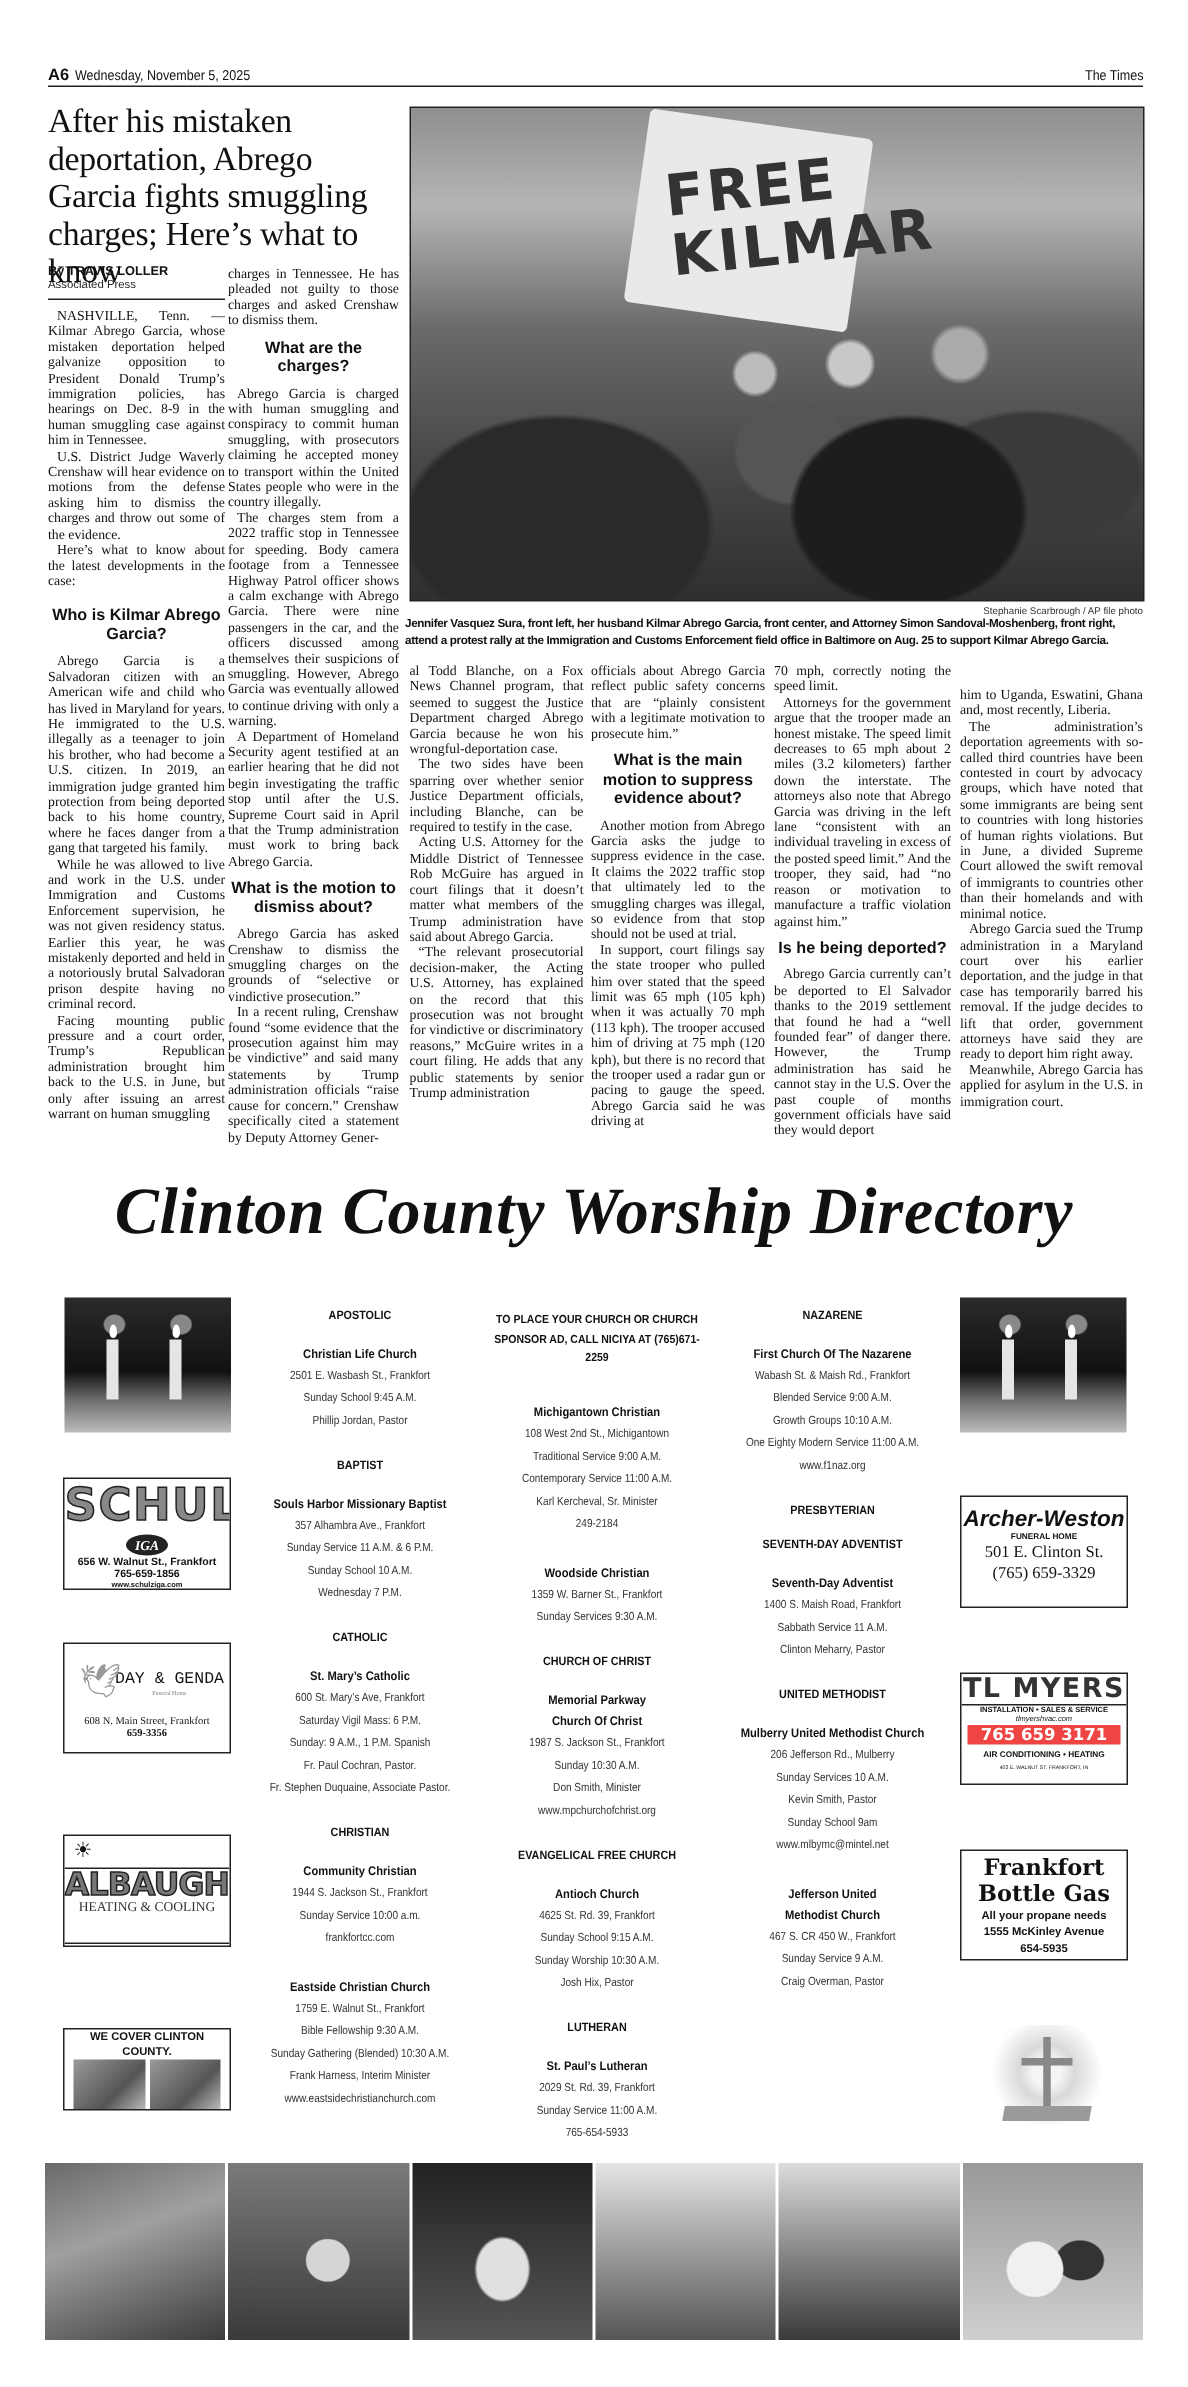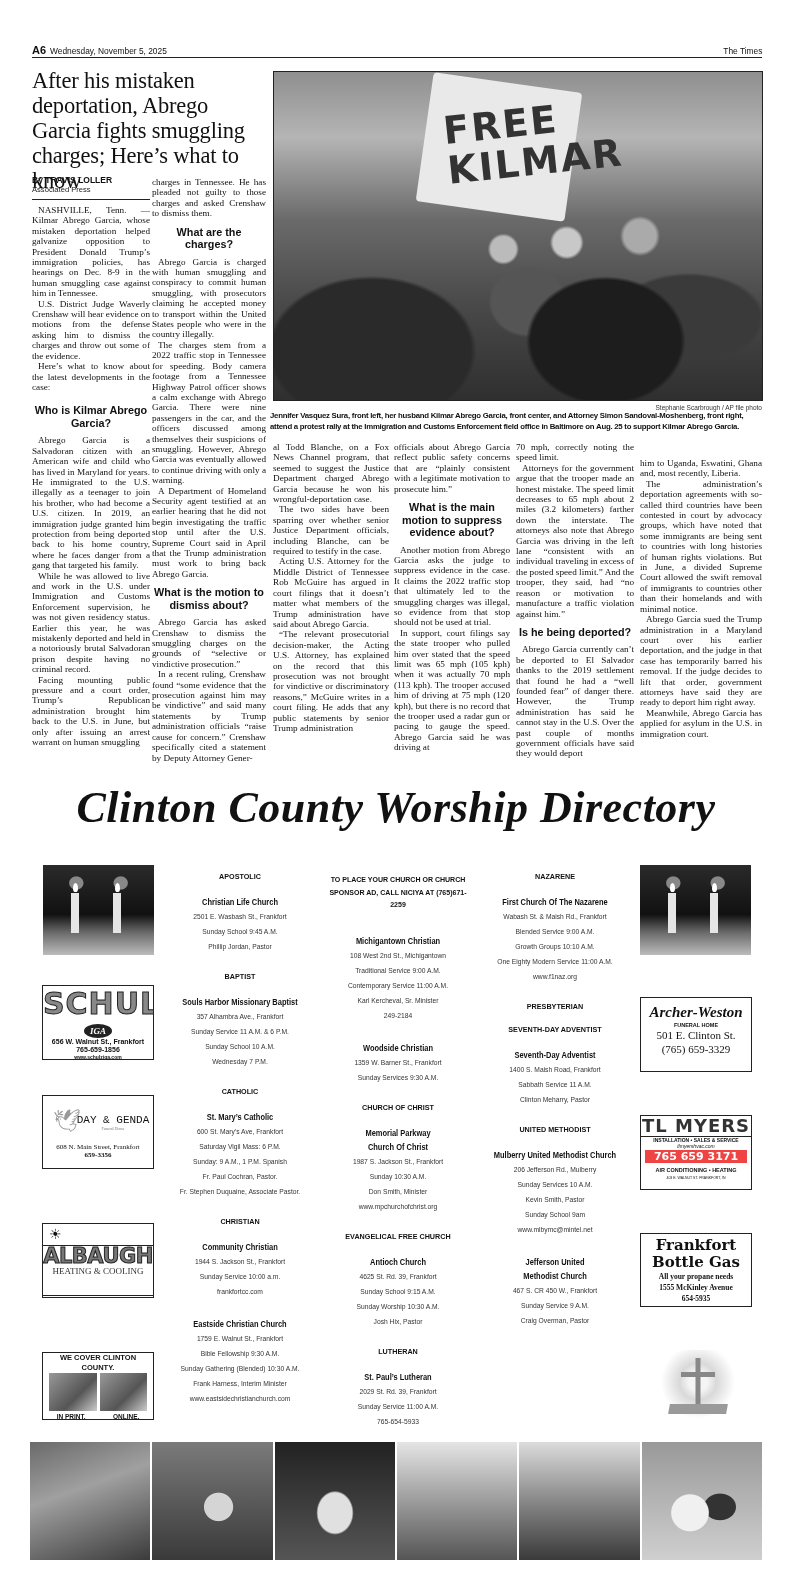--- a/index.html
+++ b/index.html
@@ -68,33 +68,33 @@
   .albaugh .logo { font-family: "DejaVu Sans", sans-serif; font-weight: bold; font-size: 21px; color: #777; -webkit-text-stroke: 1px #222; line-height: 20px; letter-spacing: -0.5px; }
   .albaugh .hc { font-family: Liberation Serif, serif; font-size: 9px; color: #333; border-bottom: 1px solid #222; line-height: 11px; padding-bottom: 18px; }
   .albaugh .phone { display: inline-block; background: #8b5cf6; color: #fff; font-family: "Liberation Sans", sans-serif; font-size: 10px; border-radius: 8px; padding: 1px 8px; margin-top: 3px; text-decoration: underline; }
 
   .times .head { font-family: "Liberation Sans", sans-serif; font-weight: bold; font-size: 7.5px; line-height: 10px; }
   .times .pics { display: flex; gap: 3px; padding: 0 6px; }
   .times .pics div { flex: 1; height: 38px; background: linear-gradient(135deg, #999, #555 60%, #ccc); }
   .times .labels { display: flex; justify-content: space-around; font-family: "Liberation Sans", sans-serif; font-weight: bold; font-size: 6.5px; margin-top: 2px; }
   .times .brand { text-align: left; padding-left: 2px; font-family: "Liberation Serif", serif; font-size: 13px; line-height: 14px; }
 
-  .archer .script { font-family: Liberation Serif, serif; font-style: italic; font-weight: bold; font-size: 15px; margin-top: 6px; }
+  .archer .script { font-family: Liberation Sans, sans-serif; font-style: italic; font-weight: bold; font-size: 15px; margin-top: 6px; }
   .archer .fh { font-family: "Liberation Sans", sans-serif; font-weight: bold; font-size: 5.5px; margin-top: 1px; }
   .archer .addr, .archer .phone { font-family: "Liberation Serif", serif; font-size: 11px; line-height: 14px; }
 
   .tlmyers .logo { font-family: "DejaVu Sans", sans-serif; font-weight: bold; font-size: 18px; color: #333; line-height: 20px; letter-spacing: 1px; }
   .tlmyers .svc { font-family: "Liberation Sans", sans-serif; font-weight: bold; font-size: 5px; border-top: 1px solid #222; }
   .tlmyers .web { font-family: "Liberation Sans", sans-serif; font-style: italic; font-size: 5px; }
   .tlmyers .phone { background: #ef4444; color: #fff; font-family: "DejaVu Sans", sans-serif; font-weight: bold; font-size: 11px; line-height: 13px; margin: 1px 4px; }
   .tlmyers .ac { font-family: "Liberation Sans", sans-serif; font-weight: bold; font-size: 5.5px; margin-top: 4px; }
   .tlmyers .addr { font-family: "Liberation Sans", sans-serif; font-size: 3.5px; margin-top: 3px; }
 
   .bottle .t1 { font-family: "DejaVu Serif", serif; font-weight: bold; font-size: 15px; line-height: 17px; margin-top: 3px; }
-  .bottle .t2 { font-family: Liberation Serif, serif; font-size: 7.5px; font-weight: bold; line-height: 11px; }
+  .bottle .t2 { font-family: Liberation Sans, sans-serif; font-size: 7.5px; font-weight: bold; line-height: 11px; }
 
   .cross { background: radial-gradient(circle at 50% 45%, #f5f5f5 0 15%, #d9d9d9 30%, transparent 60%); }
   .cross .v { position: absolute; left: 50%; top: 8px; width: 5px; height: 48px; background: #888; transform: translateX(-50%); }
   .cross .h { position: absolute; left: 50%; top: 22px; width: 34px; height: 5px; background: #888; transform: translateX(-50%); }
   .cross .book { position: absolute; left: 20%; width: 60%; bottom: 6px; height: 10px; background: #9a9a9a; transform: skewX(-10deg); }
 
   .strip { position: absolute; left: 30px; top: 1442px; width: 732px; height: 118px; display: flex; gap: 2px; }
   .strip div { flex: 1; height: 100%; }
   .s1 { background: linear-gradient(160deg, #6a6a6a, #a0a0a0 40%, #3b3b3b); }
   .s2 { background: radial-gradient(ellipse at 55% 55%, #d5d5d5 0 15%, transparent 16%), linear-gradient(180deg, #7a7a7a, #3a3a3a); }
@@ -201,21 +201,21 @@
   <div class="phone">659-3356</div>
 </div>
 
 <div class="ad albaugh" style="left:42px; top:1223px; width:112px; height:75px;">
   <div class="sun">☀</div>
   <div class="logo">ALBAUGH</div>
   <div class="hc">HEATING &amp; COOLING</div>
   <div><span class="phone">(765) 659-2777</span></div>
 </div>
 
-<div class="ad times" style="left:42px; top:1352px; width:112px; height:68px;">
+<div class="ad times" style="left:42px; top:1352px; width:112px; height:55px;">
   <div class="head">WE COVER CLINTON COUNTY.</div>
   <div class="pics">
       <div></div>
       <div></div>
     </div>
   <div class="labels">
     <span>IN PRINT.</span>
     <span>ONLINE.</span>
   </div>
   <div class="brand"><span>THE TIMES</span> </div>

